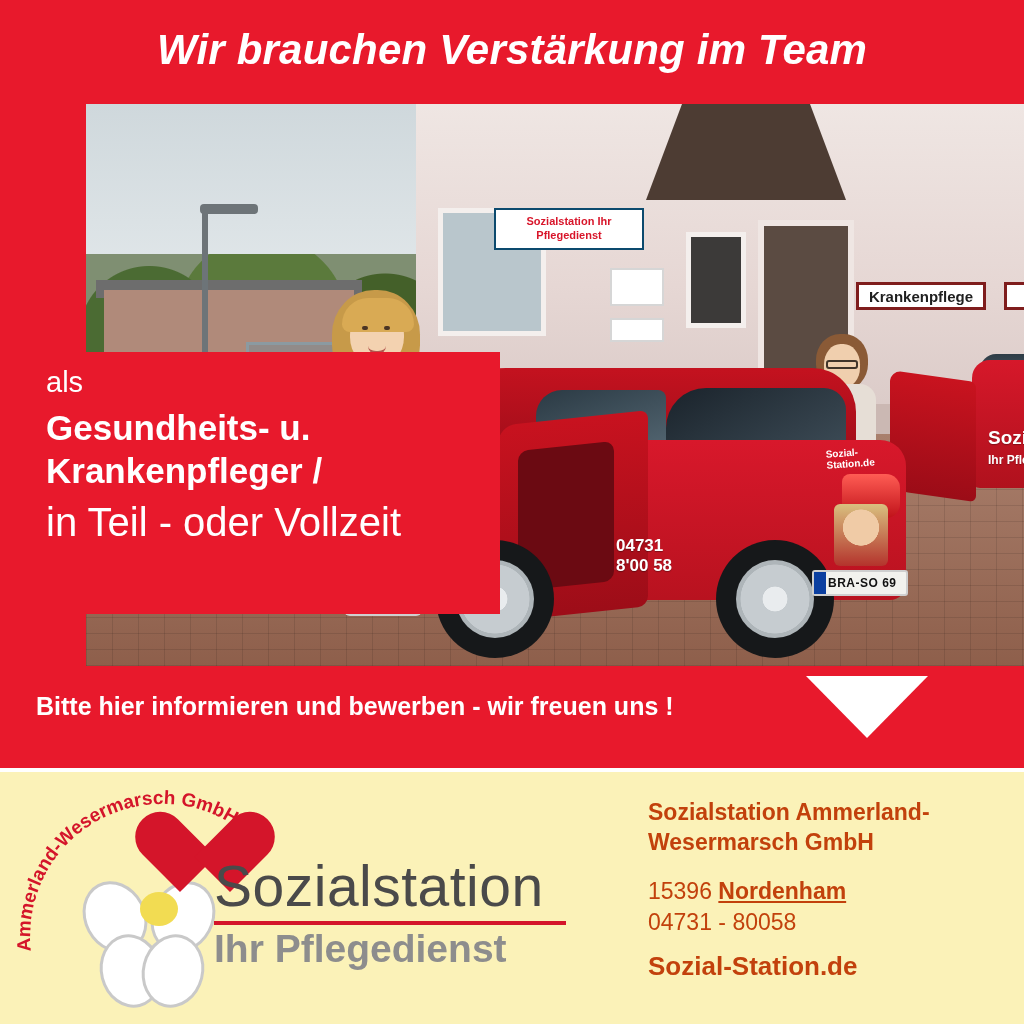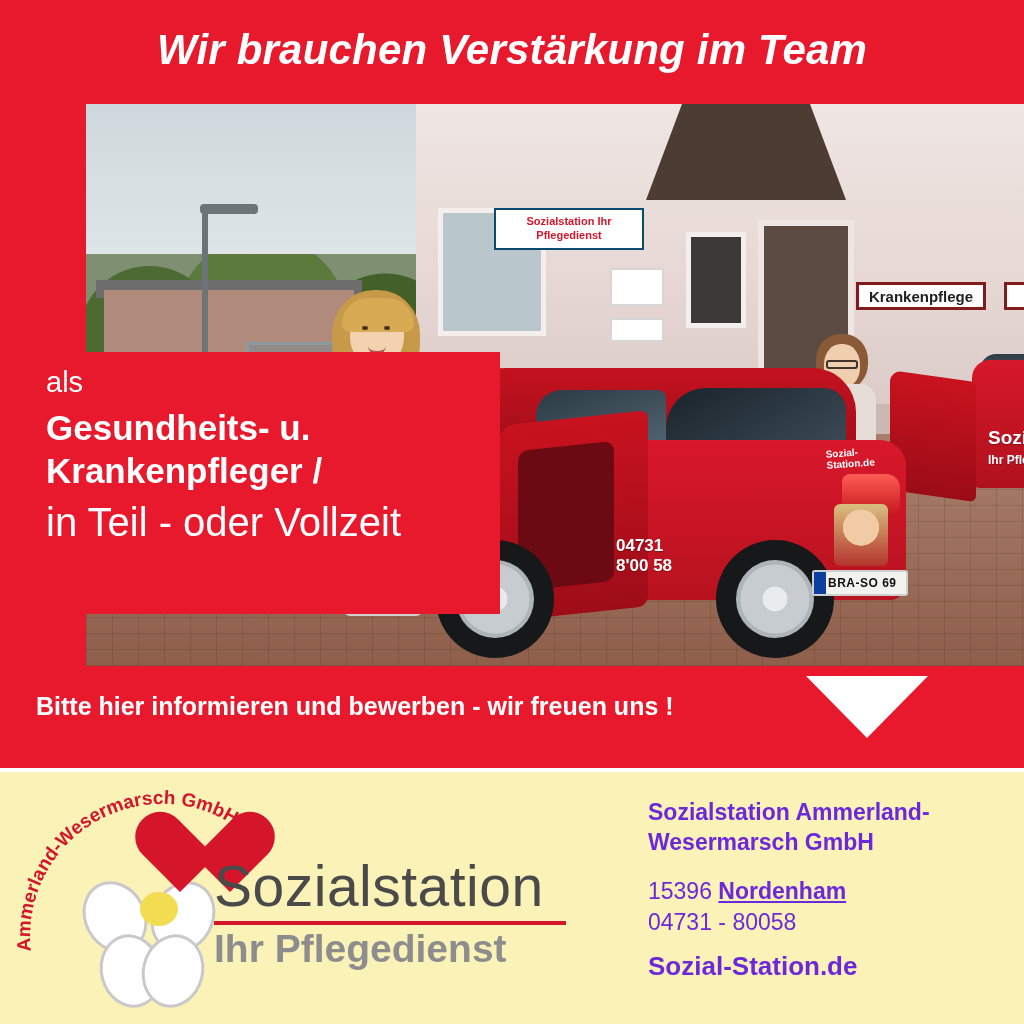--- a/index.html
+++ b/index.html
@@ -394,21 +394,21 @@
   .brand .b1 {
     font-size: 57px; color: #4a4a4a; letter-spacing: 0.5px; line-height: 1;
   }
   .brand .rule {
     width: 352px; height: 4px; background: #d4152a; margin: 6px 0 4px;
   }
   .brand .b2 {
     font-size: 39px; color: #8d8d8d; font-weight: bold; line-height: 1;
   }
 
-  .addr { position: absolute; left: 648px; top: 26px; width: 370px; color: #6d28d9; }
+  .addr { position: absolute; left: 648px; top: 26px; width: 370px; color: #c2410c; }
   .addr .co {
     font-size: 23px; font-weight: bold; line-height: 1.3; margin-bottom: 18px;
   }
   .addr .line { font-size: 23px; line-height: 1.34; }
   .addr .line b { font-weight: bold; text-decoration: underline; }
   .addr .web { font-size: 26px; font-weight: bold; margin-top: 14px; }
 </style>
 </head>
 <body>
 

